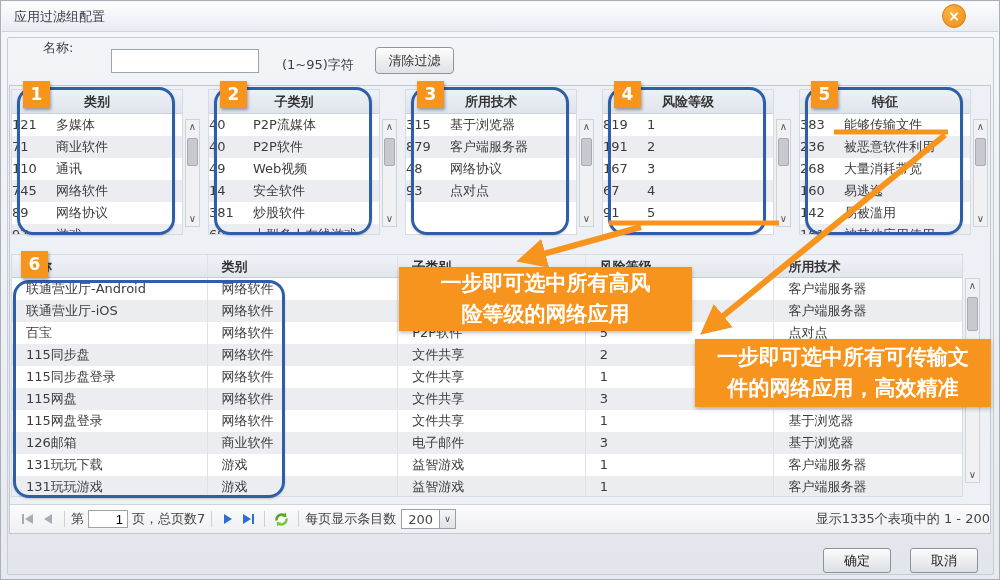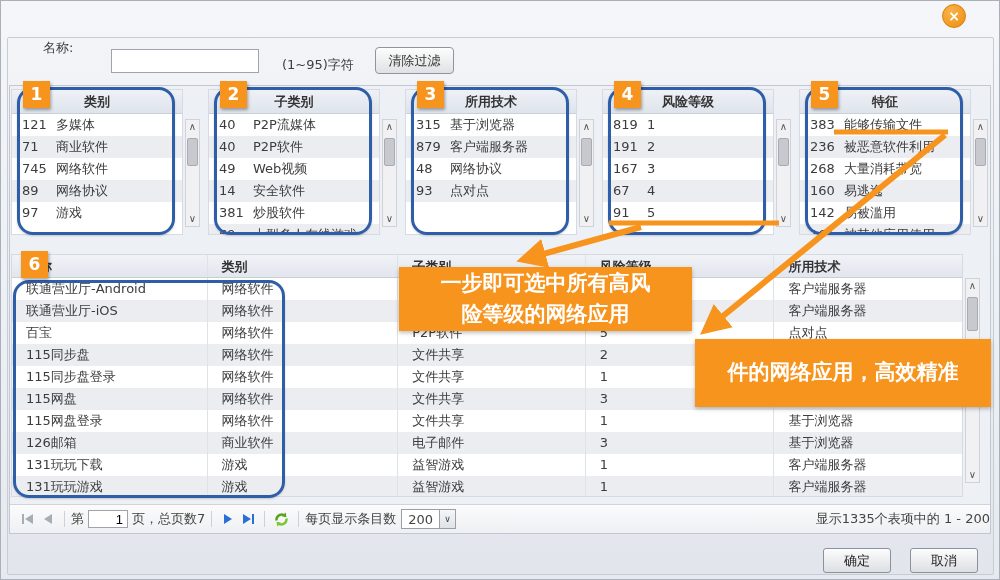--- a/index.html
+++ b/index.html
@@ -32,21 +32,21 @@
 
   .grid-panel { position:absolute; left:8px; top:84px; width:982px; height:449px;
     background:#edf0f4; border:1px solid #c2c8d2; }
 
   .fbox { position:absolute; top:88px; width:172px; height:146px; background:#fff;
     overflow:hidden; border:1px solid #d7dae0; }
   .fbox-header { height:24px; line-height:24px; text-align:center; font-weight:bold;
     background:linear-gradient(#eef1f6,#dfe4ec); border-bottom:1px solid #ccd1d9; color:#333; }
   .frow { display:flex; height:22px; line-height:22px; color:#3c3c3c; }
   .frow:nth-child(odd) { background:#ebedf1; }
-  .frow .num { width:44px; padding-left:10px; }
+  .frow .num { width:44px; }
   .frow .lbl { flex:1; }
 
   .vscroll { position:absolute; width:15px; background:#f1f1f3; border:1px solid #cfd2d8;
     display:flex; flex-direction:column; align-items:center; }
   .vscroll .arr { font-size:10px; color:#555; height:14px; line-height:14px; cursor:pointer; }
   .vscroll .thumb { width:11px; height:28px; background:#c7c9ce; border:1px solid #a8abb1;
     border-radius:2px; margin:4px 0; cursor:grab; }
   .vscroll .spacer { flex:1; }
 
   .anno { position:absolute; border:3px solid #2e5ea8; border-radius:16px;
@@ -93,39 +93,46 @@
 
   .btn { position:absolute; width:68px; height:25px; background:linear-gradient(#fcfcfd,#dcdfe3);
     border:1px solid #8b929c; border-radius:3px; font-size:13px; color:#222;
     box-shadow:inset 0 1px 0 #fff; cursor:pointer; }
   #ok-btn { left:822px; top:547px; } #cancel-btn { left:909px; top:547px; }
 </style>
 </head>
 <body>
 
 <div class="dialog">
+  <div class="titlebar">
+    <span>应用过滤组配置</span>
+  </div>
   <div class="close-btn">×</div>
   <div class="content"></div>
 
   <span class="form-label">名称:</span>
   <input class="name-input" type="text" value="" style="">
   <span class="form-hint">(1~95)字符</span>
   <button class="clear-btn">清除过滤</button>
 
   <div class="grid-panel"></div>
 
   <div class="fbox" style="left:10px">
     <div class="fbox-header">类别</div>
     <div class="frow">
         <span class="num">121</span>
         <span class="lbl">多媒体</span>
       </div>
     <div class="frow">
         <span class="num">71</span>
         <span class="lbl">商业软件</span>
+      </div>
+    <div class="frow">
+        <span class="num">110</span>
+        <span class="lbl">通讯</span>
       </div>
     <div class="frow">
         <span class="num">745</span>
         <span class="lbl">网络软件</span>
       </div>
     <div class="frow">
         <span class="num">89</span>
         <span class="lbl">网络协议</span>
       </div>
     <div class="frow">
@@ -362,20 +369,21 @@
       <span class="thumb" style="height:34px"></span>
       <span class="spacer"></span>
       <span class="arr">∨</span>
     </div>
 
   <div class="callout" id="callout-risk">
     <div>一步即可选中所有高风</div>
     <div>险等级的网络应用</div>
   </div>
   <div class="callout" id="callout-transfer">
+    <div>一步即可选中所有可传输文</div>
     <div>件的网络应用，高效精准</div>
   </div>
 
   <svg class="arrow-layer" viewBox="0 0 1000 580">
     <defs>
       <marker id="ah" markerWidth="5" markerHeight="5" refX="3.5" refY="2.5" orient="auto">
         <path d="M0,0 L5,2.5 L0,5 z" fill="#F7941D"></path>
       </marker>
     </defs>
     <line x1="608" y1="222" x2="778" y2="222" stroke="#F7941D" stroke-width="5"></line>

